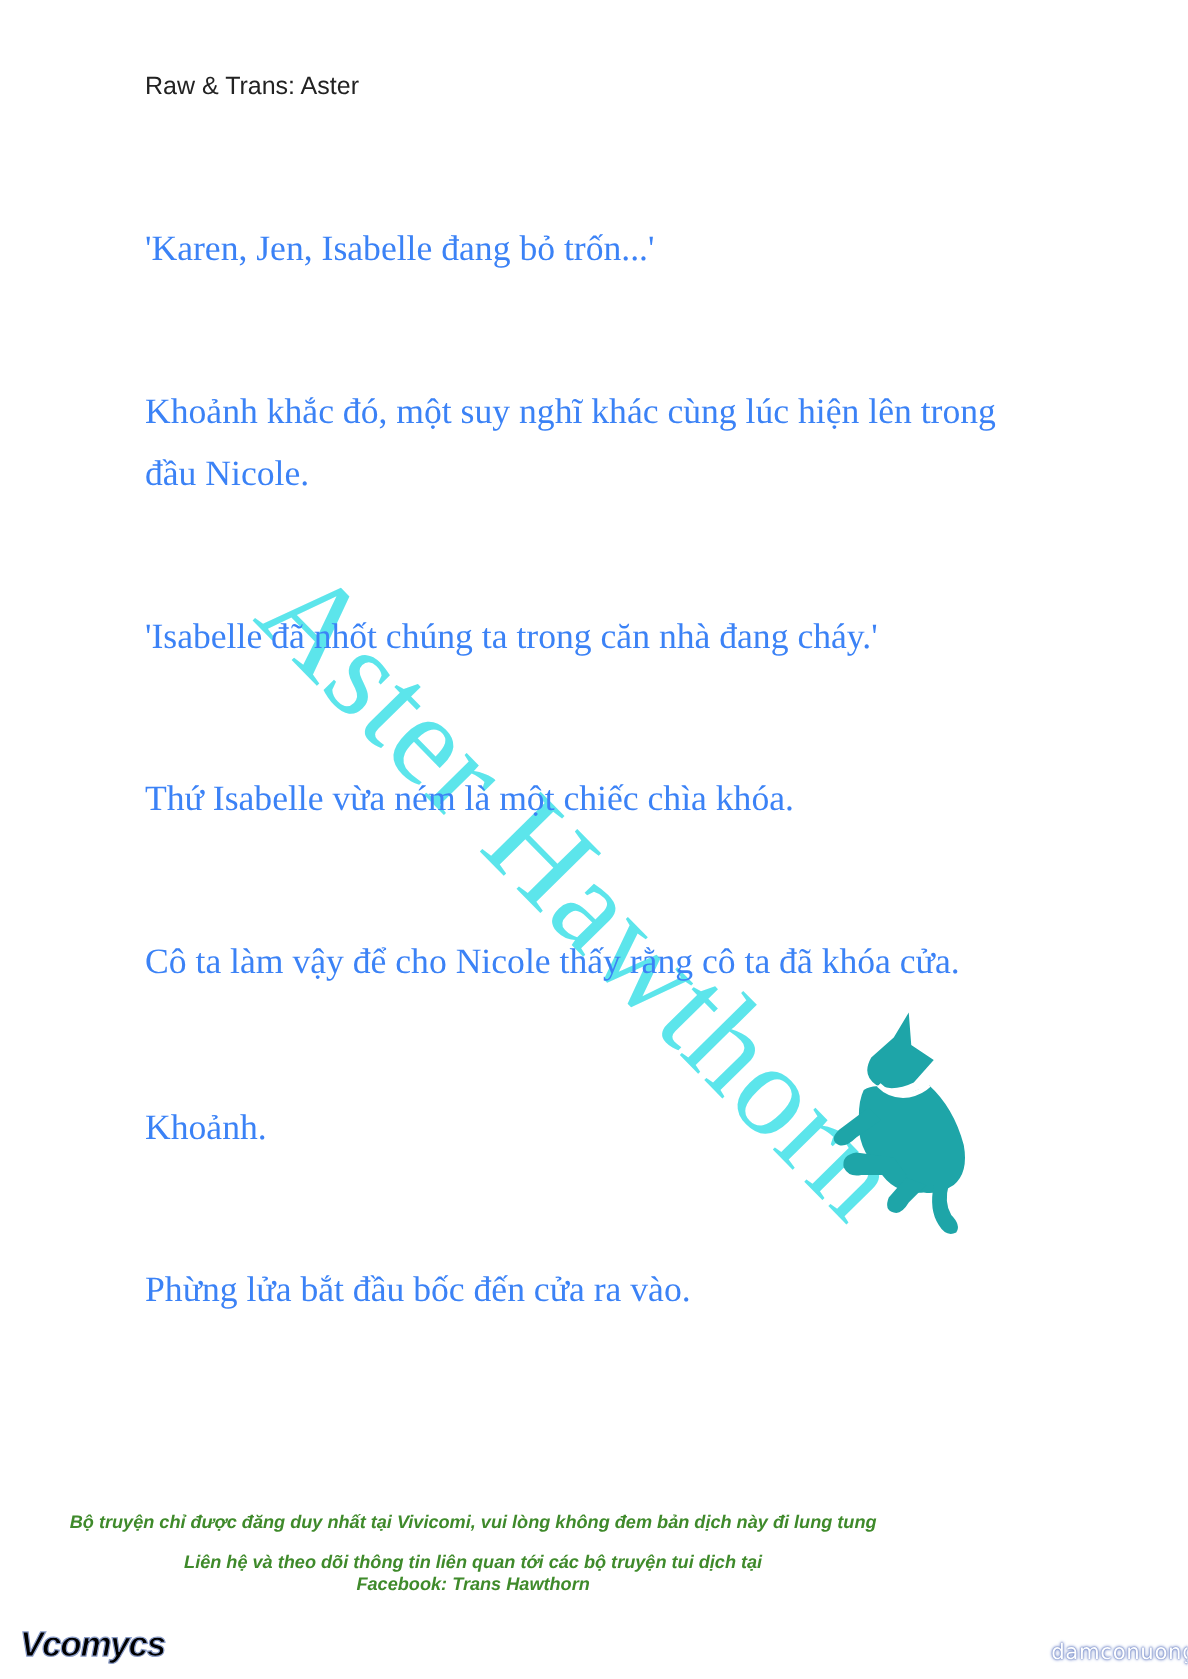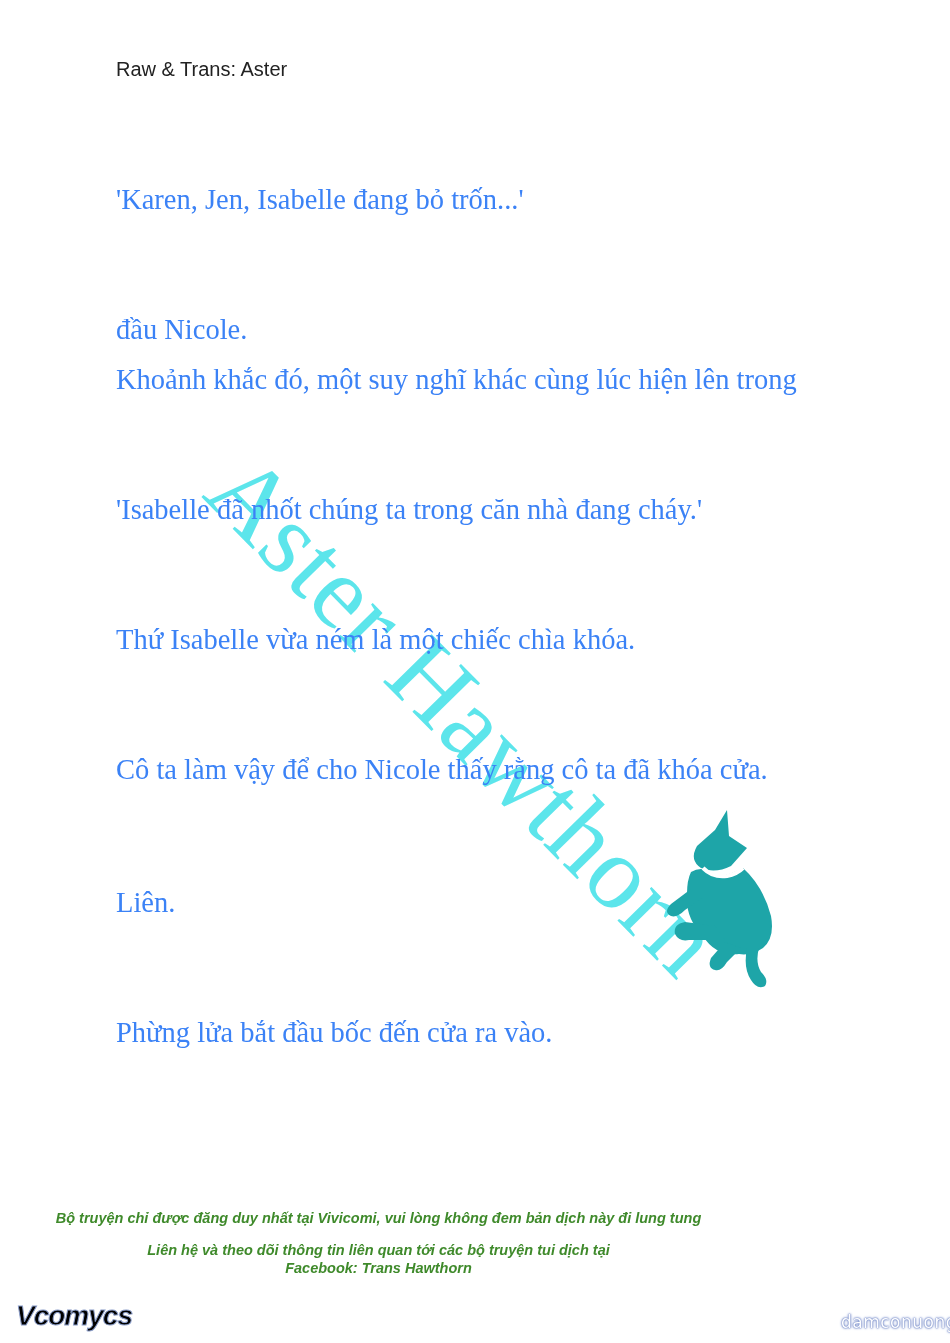--- a/index.html
+++ b/index.html
@@ -75,34 +75,34 @@
   <path d="M48 60 Q58 70 72 68 Q82 66 88 60" fill="none" stroke="#ffffff" stroke-width="4"></path>
 </svg>
 
 <div class="text-layer">
   <div class="header">Raw &amp; Trans: Aster</div>
 
   <div class="para" style="top:175px">
     <div>'Karen, Jen, Isabelle đang bỏ trốn...'</div>
   </div>
   <div class="para" style="top:305px">
+    <div>Khoảnh khắc đó, một suy nghĩ khác cùng lúc hiện lên trong</div>
     <div>đầu Nicole.</div>
-    <div>Khoảnh khắc đó, một suy nghĩ khác cùng lúc hiện lên trong</div>
   </div>
   <div class="para" style="top:485px">
     <div>'Isabelle đã nhốt chúng ta trong căn nhà đang cháy.'</div>
   </div>
   <div class="para" style="top:615px">
     <div>Thứ Isabelle vừa ném là một chiếc chìa khóa.</div>
   </div>
   <div class="para" style="top:745px">
     <div>Cô ta làm vậy để cho Nicole thấy rằng cô ta đã khóa cửa.</div>
   </div>
   <div class="para" style="top:878px">
-    <div>Liên.</div>
+    <div>Khoảnh.</div>
   </div>
   <div class="para" style="top:1008px">
     <div>Phừng lửa bắt đầu bốc đến cửa ra vào.</div>
   </div>
 
   <div class="footer" style="top:1210px">Bộ truyện chỉ được đăng duy nhất tại Vivicomi, vui lòng không đem bản dịch này đi lung tung</div>
   <div class="footer" style="top:1242px">Liên hệ và theo dõi thông tin liên quan tới các bộ truyện tui dịch tại</div>
   <div class="footer" style="top:1260px">Facebook: Trans Hawthorn</div>
 
   <div class="logo-vcomycs">Vcomycs</div>

